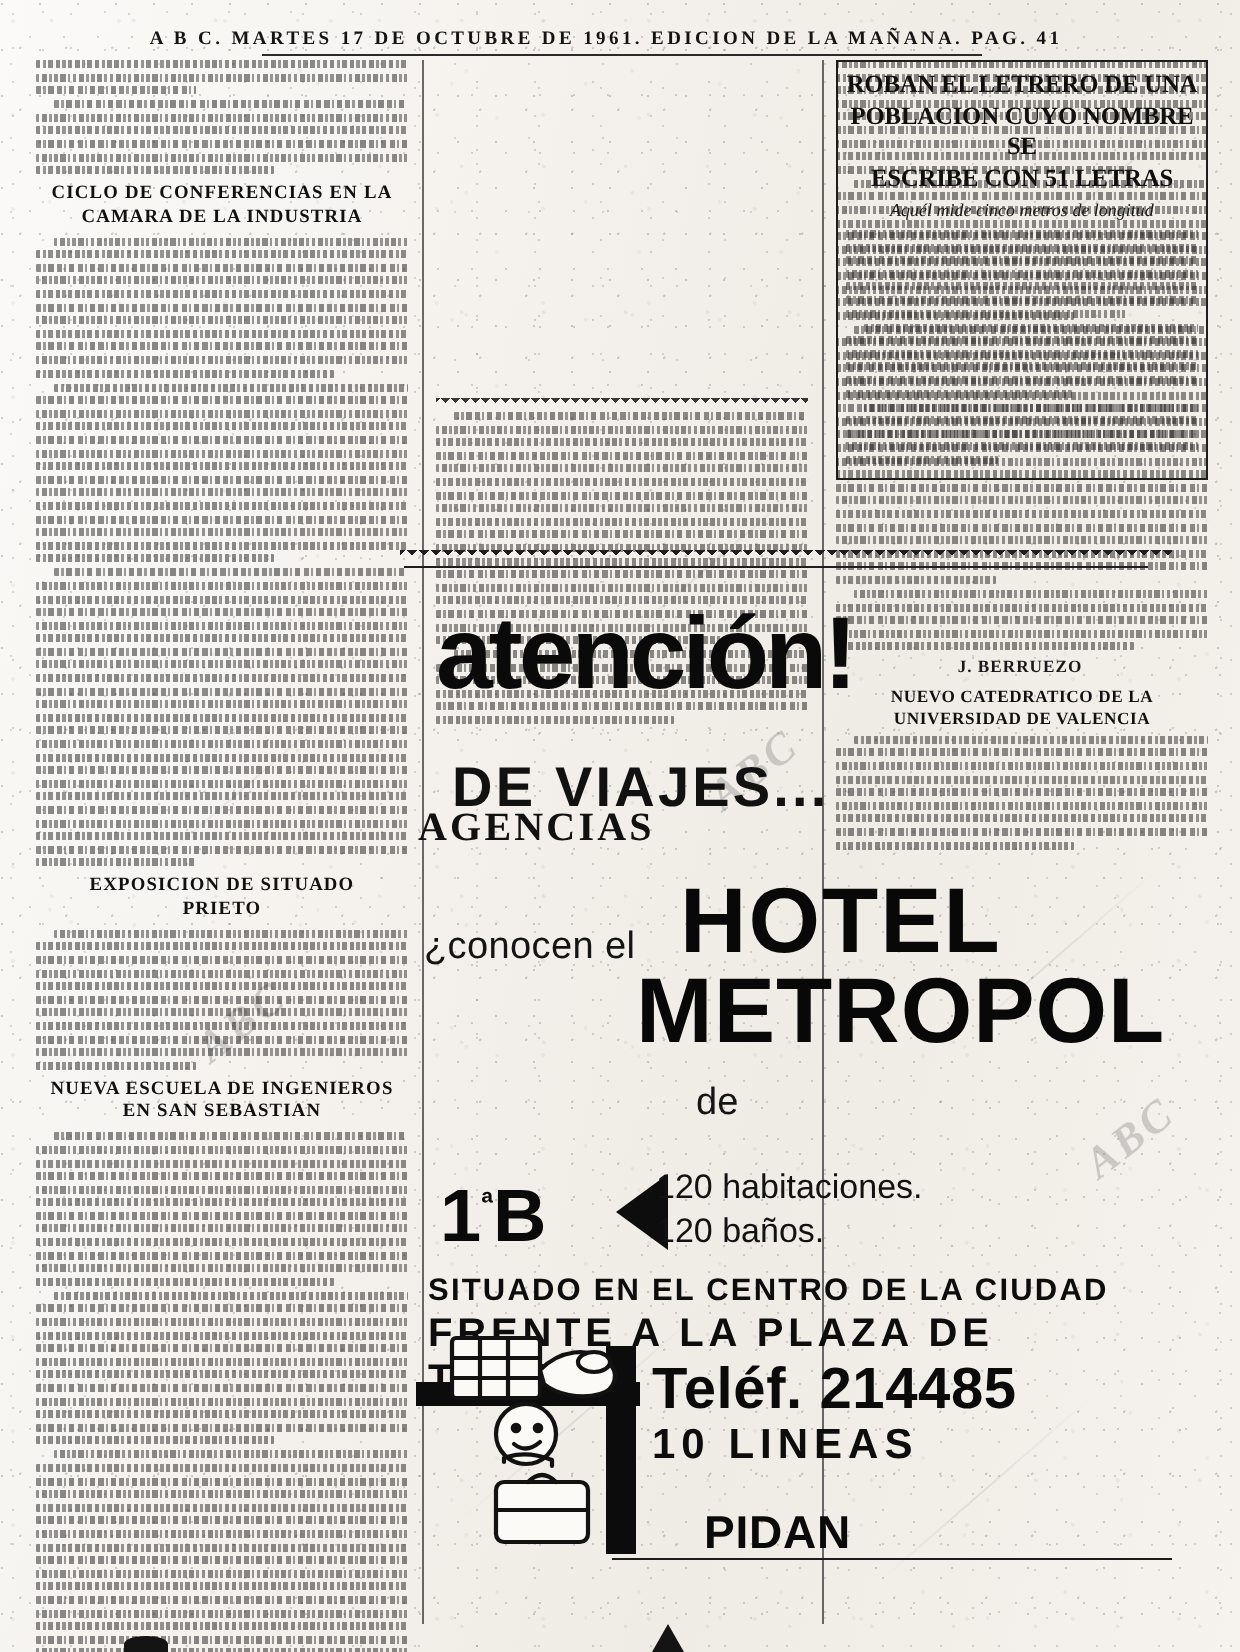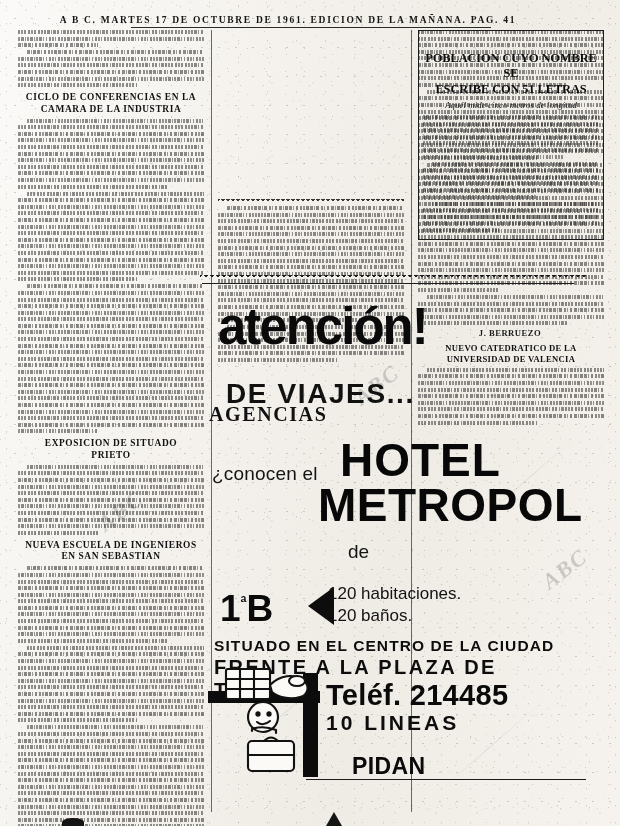--- a/index.html
+++ b/index.html
@@ -60,21 +60,21 @@
     font-weight: bold;
     font-style: italic;
     color: rgba(110,110,110,0.30);
     letter-spacing: 2px;
   }
 
   
   #masthead {
     position: absolute;
     top: 15px;
-    left: 0;
+    left: 15px;
     width: 576px;
     text-align: center;
     font-family: "Liberation Serif", serif;
     font-weight: bold;
     font-size: 9.5px;
     letter-spacing: 1.7px;
     color: #141414;
     white-space: nowrap;
   }
   #masthead-rule {
@@ -643,21 +643,21 @@
           <span class="ln v3"></span>
         <span class="ln v2"></span>
 
       </div>
     </div>
 
     <div class="col" id="col-2">
 
       <div id="story-box">
         <div id="story-head">
-          <br>
+          <span>ROBAN EL LETRERO DE UNA</span><br>
           <span>POBLACION CUYO NOMBRE SE</span><br>
           <span>ESCRIBE CON 51 LETRAS</span>
         </div>
         <div id="story-sub">Aquél mide cinco metros de longitud</div>
         <div class="para">
           <span class="ln v2"></span>
             <span class="ln"></span>
             <span class="ln v3"></span>
           <span class="ln v2"></span>
             <span class="ln"></span>

